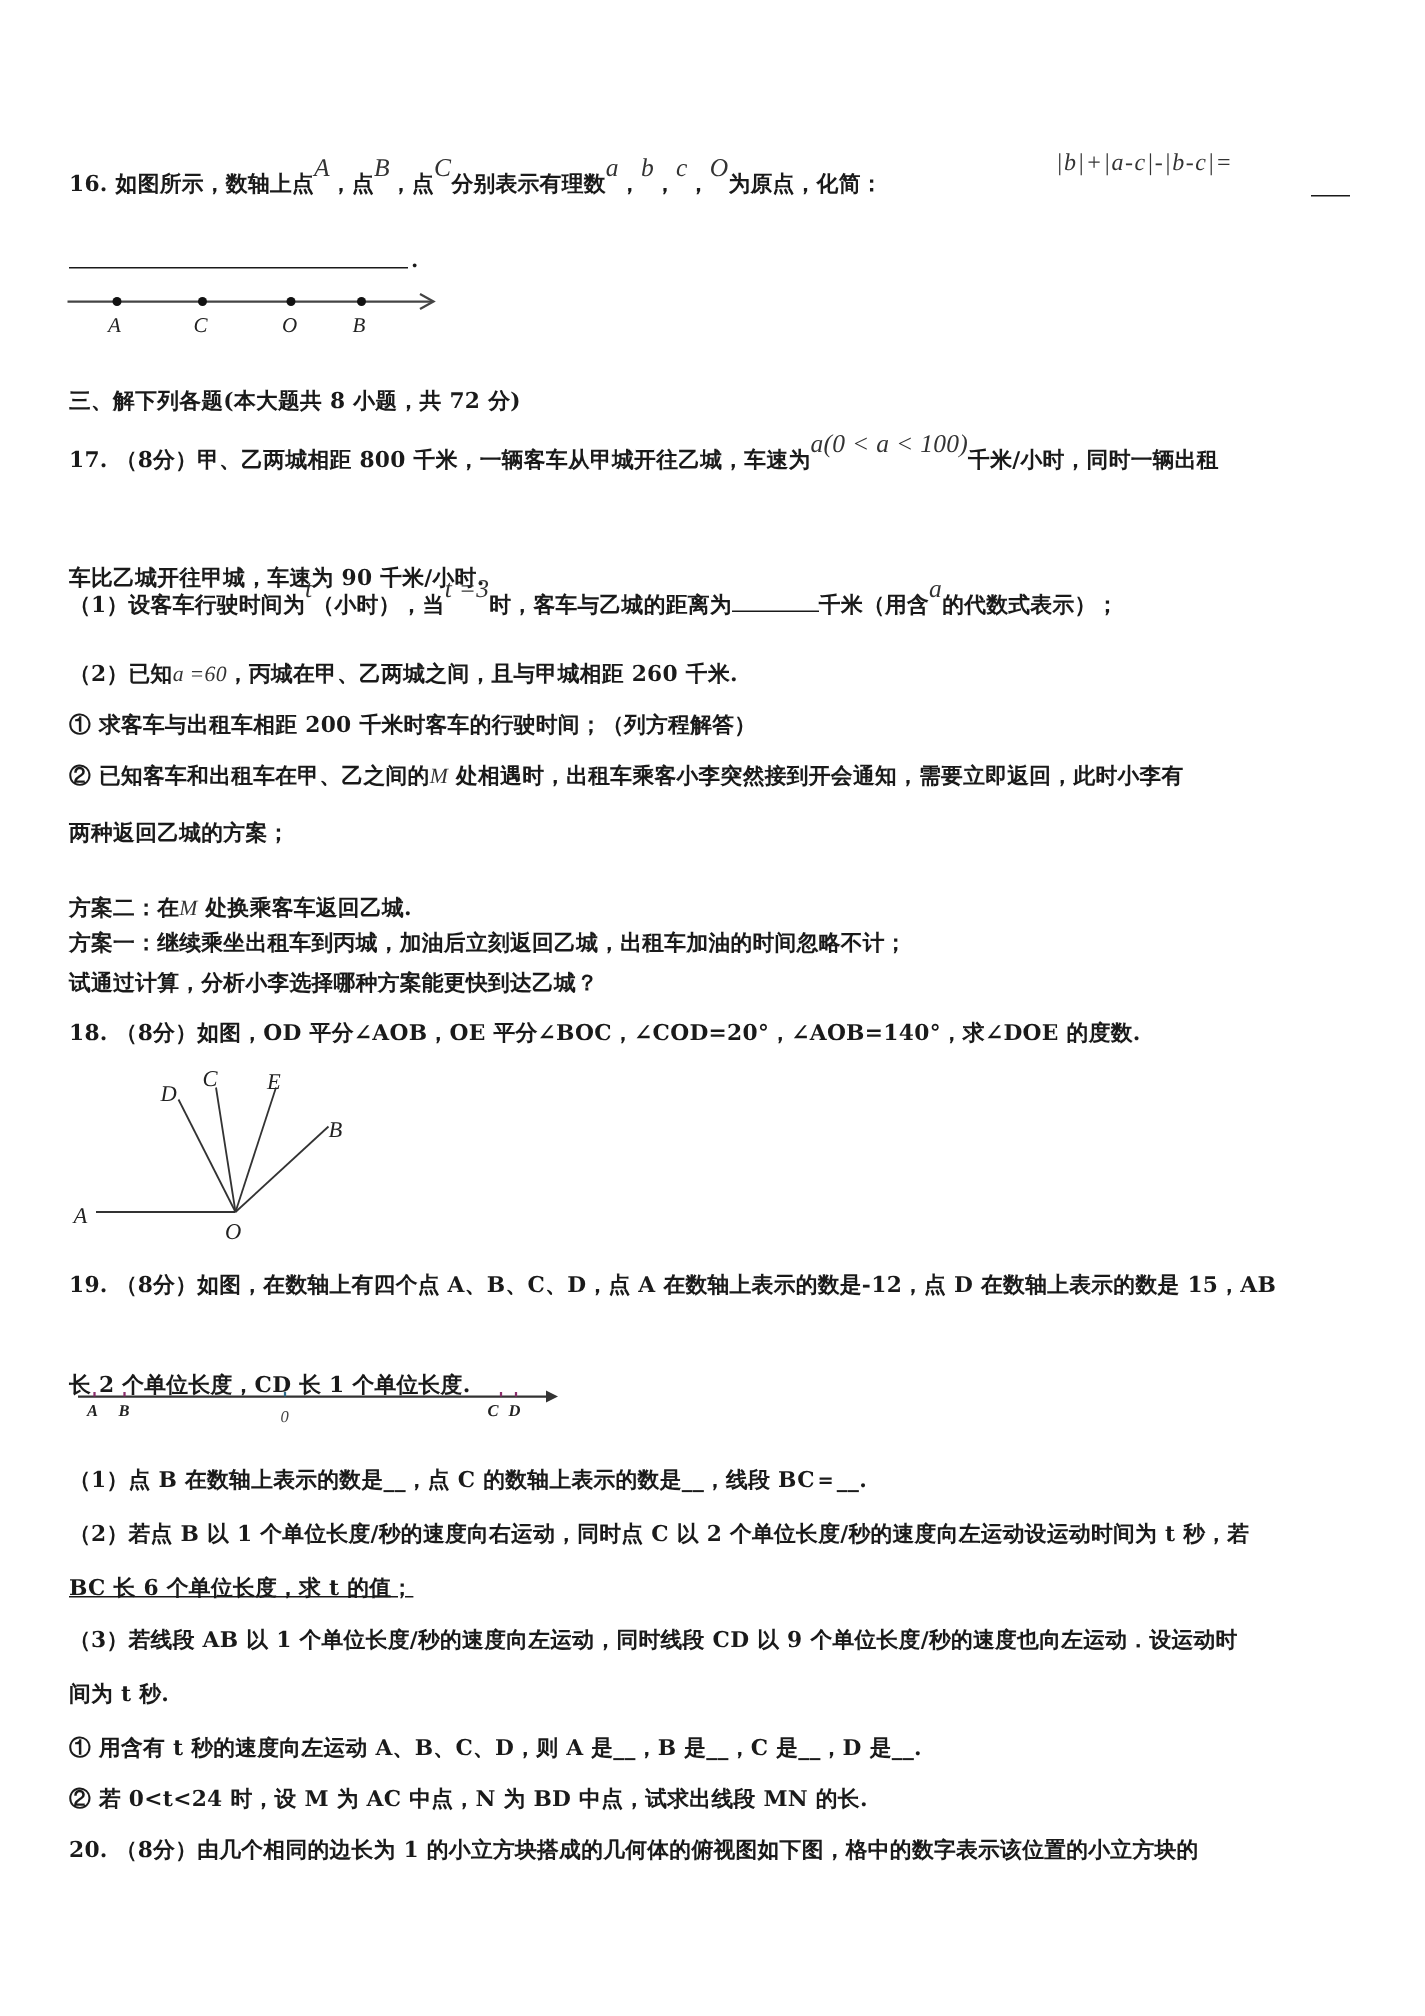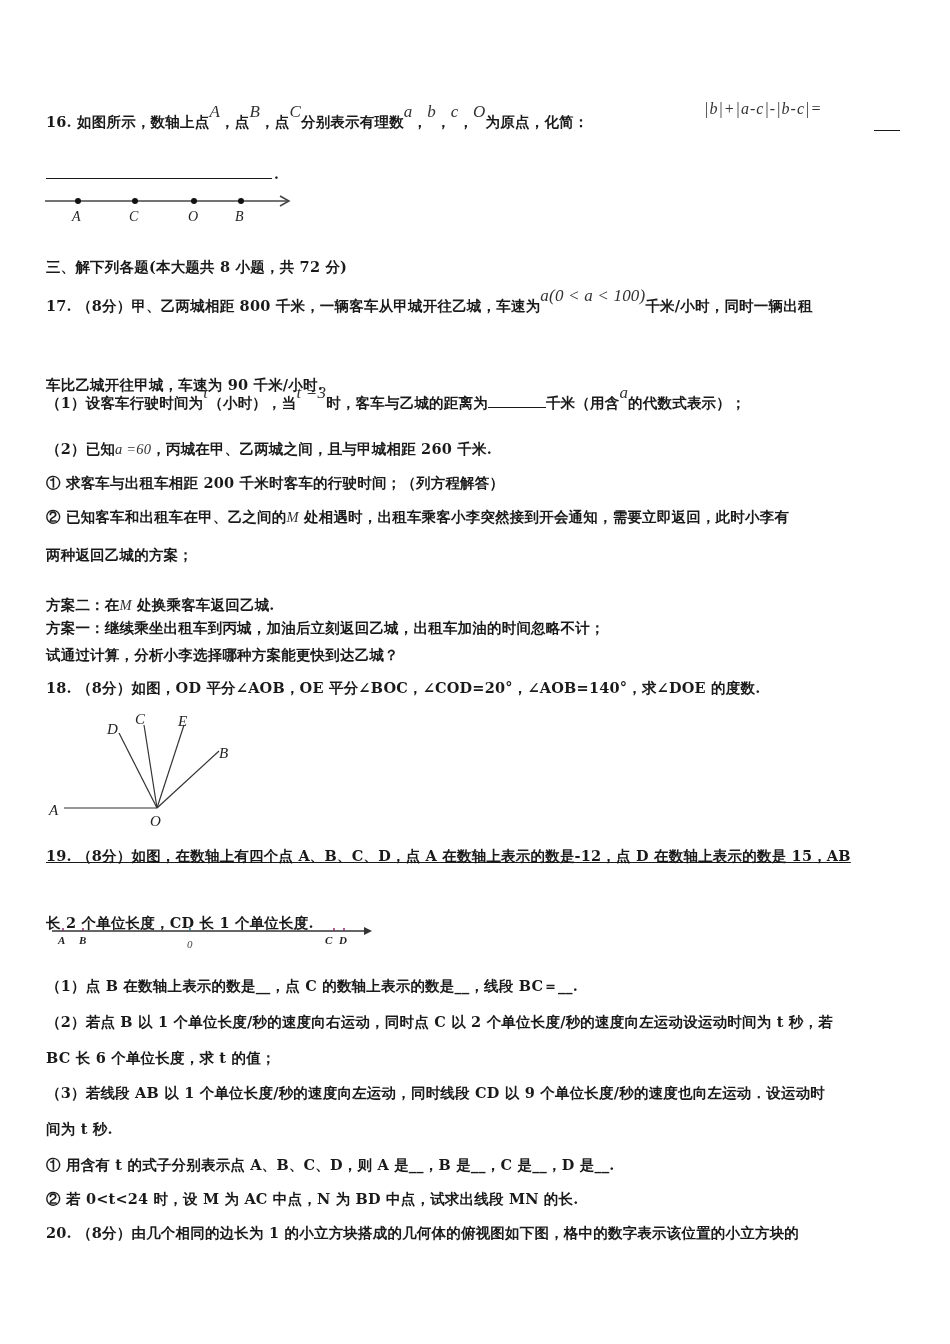--- a/index.html
+++ b/index.html
@@ -70,38 +70,38 @@
   <line x1="113" y1="100" x2="140" y2="17" stroke="#333" stroke-width="1.2"></line>
   <line x1="113" y1="100" x2="175" y2="43" stroke="#333" stroke-width="1.2"></line>
   <text x="63" y="26" font-size="15" fill="#222">D</text>
   <text x="91" y="16" font-size="15" fill="#222">C</text>
   <text x="134" y="18" font-size="15" fill="#222">E</text>
   <text x="175" y="50" font-size="15" fill="#222">B</text>
   <text x="5" y="107" font-size="15" fill="#222">A</text>
   <text x="106" y="118" font-size="15" fill="#222">O</text>
 </svg>
 
-<div class="line" style="top:847px;text-decoration:underline;">19. （8分）如图，在数轴上有四个点 A、B、C、D，点 A 在数轴上表示的数是-12，点 D 在数轴上表示的数是 15，AB</div>
+<div class="line" style="top:847px;">19. （8分）如图，在数轴上有四个点 A、B、C、D，点 A 在数轴上表示的数是-12，点 D 在数轴上表示的数是 15，AB</div>
 <div class="line" style="top:914px;">长 2 个单位长度，CD 长 1 个单位长度.</div>
 <svg style="position:absolute; left:48px; top:920px;" width="330" height="32">
   <line x1="4" y1="11" x2="316" y2="11" stroke="#333" stroke-width="1.5"></line>
   <polygon points="316,7 324,11 316,15" fill="#333"></polygon>
   <line x1="15" y1="8" x2="15" y2="11" stroke="#8a2d6b" stroke-width="1.5"></line>
   <line x1="35" y1="8" x2="35" y2="11" stroke="#8a2d6b" stroke-width="1.5"></line>
   <line x1="142" y1="8" x2="142" y2="11" stroke="#2d6b8a" stroke-width="1.5"></line>
   <line x1="286" y1="8" x2="286" y2="11" stroke="#8a2d6b" stroke-width="1.5"></line>
   <line x1="296" y1="8" x2="296" y2="11" stroke="#8a2d6b" stroke-width="1.5"></line>
   <text x="10" y="24" font-size="11" font-weight="bold" fill="#222">A</text>
   <text x="31" y="24" font-size="11" font-weight="bold" fill="#222">B</text>
   <text x="139" y="28" font-size="11" font-style="normal" fill="#444">0</text>
   <text x="277" y="24" font-size="11" font-weight="bold" fill="#222">C</text>
   <text x="291" y="24" font-size="11" font-weight="bold" fill="#222">D</text>
 </svg>
 
 <div class="line" style="top:977px;">（1）点 B 在数轴上表示的数是__，点 C 的数轴上表示的数是__，线段 BC＝__.</div>
 <div class="line" style="top:1013px;">（2）若点 B 以 1 个单位长度/秒的速度向右运动，同时点 C 以 2 个单位长度/秒的速度向左运动设运动时间为 t 秒，若</div>
-<div class="line" style="top:1049px;">BC 长 6 个单位长度，求 t 的值；</div>
+<div class="line" style="top:1049px;text-decoration:underline;">BC 长 6 个单位长度，求 t 的值；</div>
 <div class="line" style="top:1084px;">（3）若线段 AB 以 1 个单位长度/秒的速度向左运动，同时线段 CD 以 9 个单位长度/秒的速度也向左运动．设运动时</div>
 <div class="line" style="top:1120px;">间为 t 秒.</div>
-<div class="line" style="top:1156px;">① 用含有 t 的式子分别表示点 A、B、C、D，则 A 是__，B 是__，C 是__，D 是__.</div>
+<div class="line" style="top:1156px;">① 用含有 t 秒的速度向左运动 A、B、C、D，则 A 是__，B 是__，C 是__，D 是__.</div>
 <div class="line" style="top:1190px;">② 若 0&lt;t&lt;24 时，设 M 为 AC 中点，N 为 BD 中点，试求出线段 MN 的长.</div>
 
 <div class="line" style="top:1224px;">20. （8分）由几个相同的边长为 1 的小立方块搭成的几何体的俯视图如下图，格中的数字表示该位置的小立方块的</div>
 
 </body></html>

